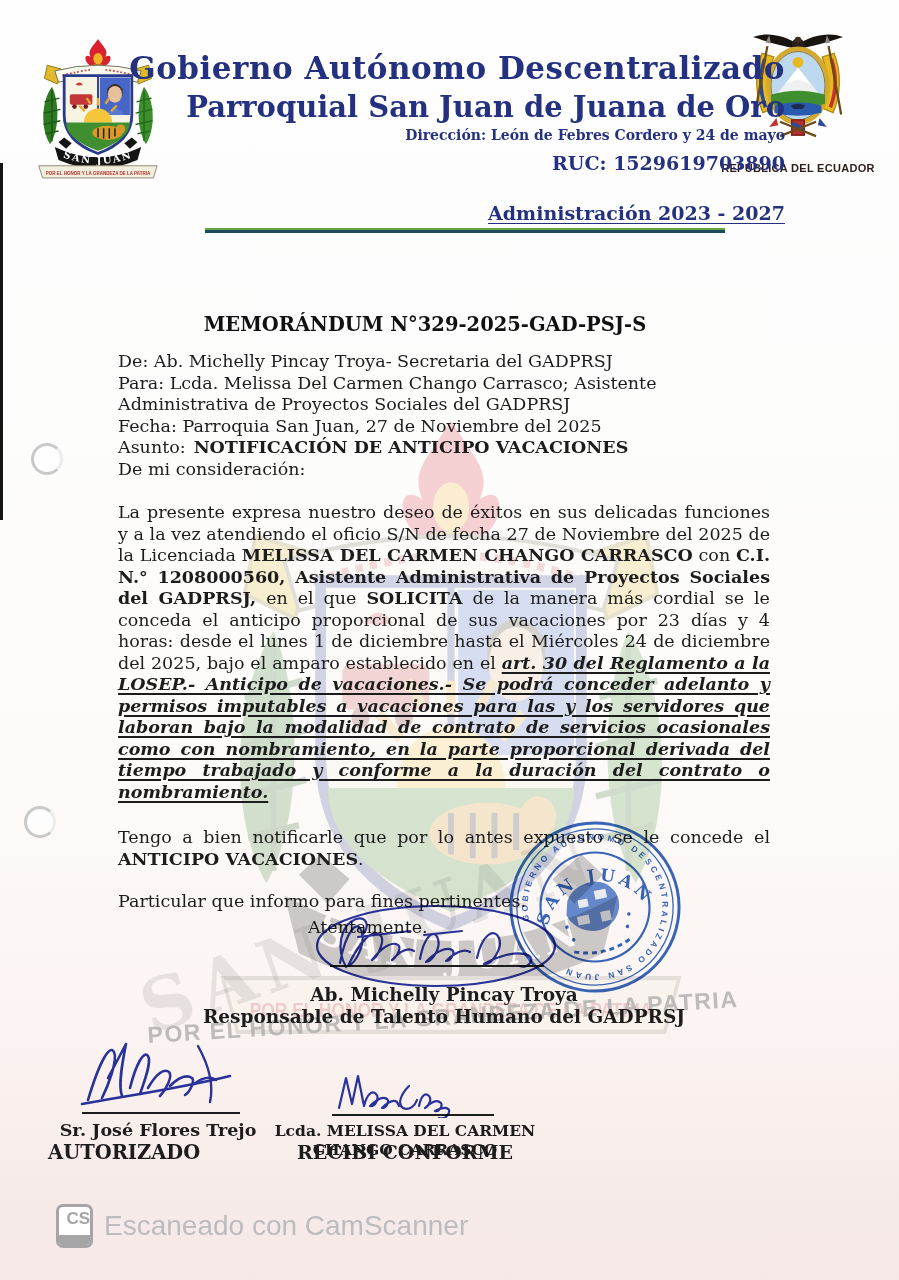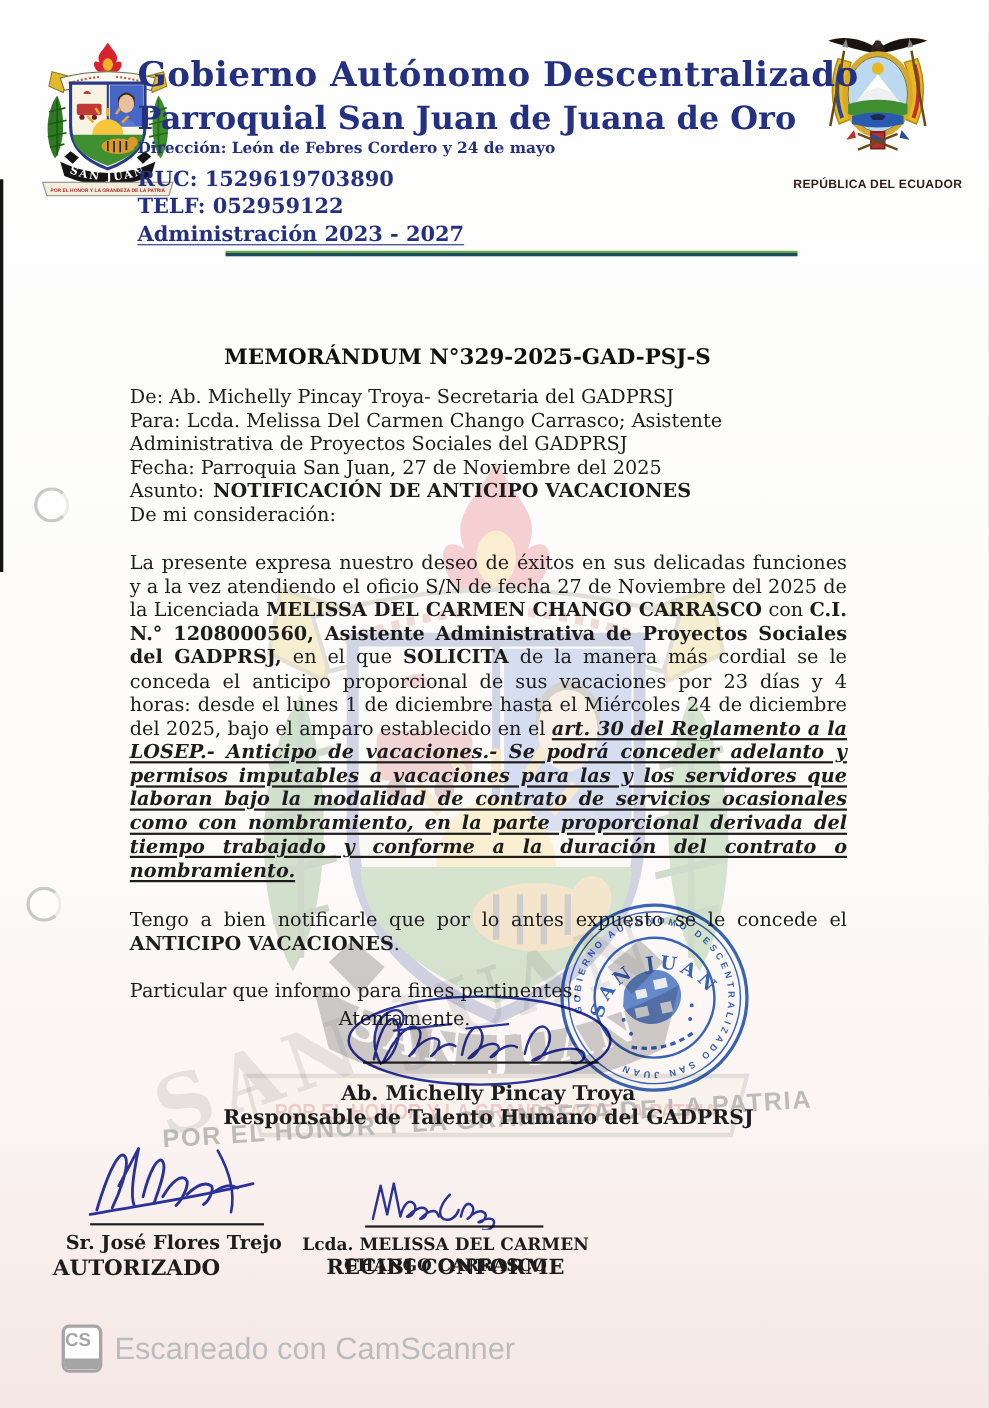--- a/index.html
+++ b/index.html
@@ -9,21 +9,21 @@
     font-family:"DejaVu Serif","Liberation Serif",serif;color:#1c1c1c;
   }
   .abs{position:absolute;}
   
   .scan-edge{left:0;top:163px;width:3px;height:357px;background:#141414;}
   .punch-hole{width:26px;height:26px;border-radius:50%;border:3px solid #c9c9c9;
     border-right-color:#ececec;background:rgba(255,255,255,.65);}
   .hole1{left:31px;top:443px;}
   .hole2{left:24px;top:806px;}
   
-  .hdr-text{left:125px;width:660px;text-align:left;color:#243181;font-weight:bold;}
+  .hdr-text{left:125px;width:660px;text-align:right;color:#243181;font-weight:bold;}
   .org1{top:50px;font-size:31px;letter-spacing:.5px;}
   .org2{top:90px;font-size:29px;}
   .addr{top:127px;font-size:14px;}
   .ruc{top:152px;font-size:19px;}
   .telf{top:177px;font-size:19px;}
   .admin{top:202px;font-size:19px;text-decoration:underline;text-underline-offset:3px;}
   .green-rule{left:205px;top:228px;width:520px;height:5px;
     background:linear-gradient(180deg,#64a83e 0 45%,#1c4a63 45% 100%);}
   .emblem-left{left:36px;top:36px;width:124px;height:143px;}
   .emblem-right{left:735px;top:28px;width:126px;height:119px;}
@@ -63,21 +63,21 @@
   .sig2-name{left:48px;top:1120px;width:220px;text-align:center;font-size:17.5px;font-weight:bold;}
   .sig2-label{left:48px;top:1141px;width:220px;text-align:left;font-size:19.5px;font-weight:bold;}
   .sig3{left:333px;top:1066px;width:132px;height:52px;mix-blend-mode:multiply;}
   .sig3-line{left:332px;top:1114px;width:162px;height:2px;background:#1d1d1d;}
   .sig3-name{left:250px;top:1121px;width:310px;text-align:center;font-size:15.5px;font-weight:bold;}
   .sig3-label{left:250px;top:1141px;width:310px;text-align:center;font-size:19px;font-weight:bold;}
   .ink{stroke:#2b35a4;fill:none;stroke-linecap:round;stroke-linejoin:round;}
   
   .footer-badge{left:56px;top:1204px;width:37px;height:44px;border:3px solid #a5a5a8;border-radius:7px;
     background:#fff;box-sizing:border-box;overflow:hidden;}
-  .footer-badge .cs{position:absolute;left:0;top:2px;width:100%;text-align:left;
+  .footer-badge .cs{position:absolute;left:0;top:2px;width:100%;text-align:right;
     font-family:"Liberation Sans",sans-serif;font-weight:bold;font-size:17px;color:#a5a5a8;}
   .footer-badge .bar{position:absolute;left:0;bottom:0;width:100%;height:10px;background:#a5a5a8;}
   .footer-text{left:104px;top:1210px;font-family:"Liberation Sans",sans-serif;font-size:28px;color:#bcbcbe;}
 </style>
 </head>
 <body>
 
 <svg width="0" height="0" style="position:absolute">
   <defs>
     <symbol id="parish-emblem" viewBox="0 0 132 152">
@@ -177,21 +177,20 @@
       <path d="M46,100 l-8,10 l10,-2 Z" fill="#c23030"></path>
         <path d="M94,100 l8,10 l-10,-2 Z" fill="#2a4a9a"></path>
     </svg>
   </div>
   <div class="abs rep-caption">REPÚBLICA DEL ECUADOR</div>
 
   <div class="abs hdr-text org1">Gobierno Autónomo Descentralizado</div>
   <div class="abs hdr-text org2">Parroquial San Juan de Juana de Oro</div>
   <div class="abs hdr-text addr">Dirección: León de Febres Cordero y 24 de mayo</div>
   <div class="abs hdr-text ruc">RUC: 1529619703890</div>
-  <div class="abs hdr-text telf">TELF: 052959122</div>
   <div class="abs hdr-text admin">Administración 2023 - 2027</div>
   <div class="abs green-rule"></div>
 
   <div class="abs memo-title">MEMORÁNDUM N°329-2025-GAD-PSJ-S</div>
 
   <div class="abs meta">
     <p><span class="lbl">De:</span><span> Ab. Michelly Pincay Troya- Secretaria del GADPRSJ</span></p>
     <p><span class="lbl">Para:</span><span> Lcda. Melissa Del Carmen Chango Carrasco; Asistente Administrativa de Proyectos Sociales del  GADPRSJ</span></p>
     <p><span class="lbl">Fecha:</span><span> Parroquia San Juan, 27 de Noviembre del 2025</span></p>
     <p><span class="lbl">Asunto:</span><span class="asunto-val">NOTIFICACIÓN DE ANTICIPO VACACIONES</span></p>

